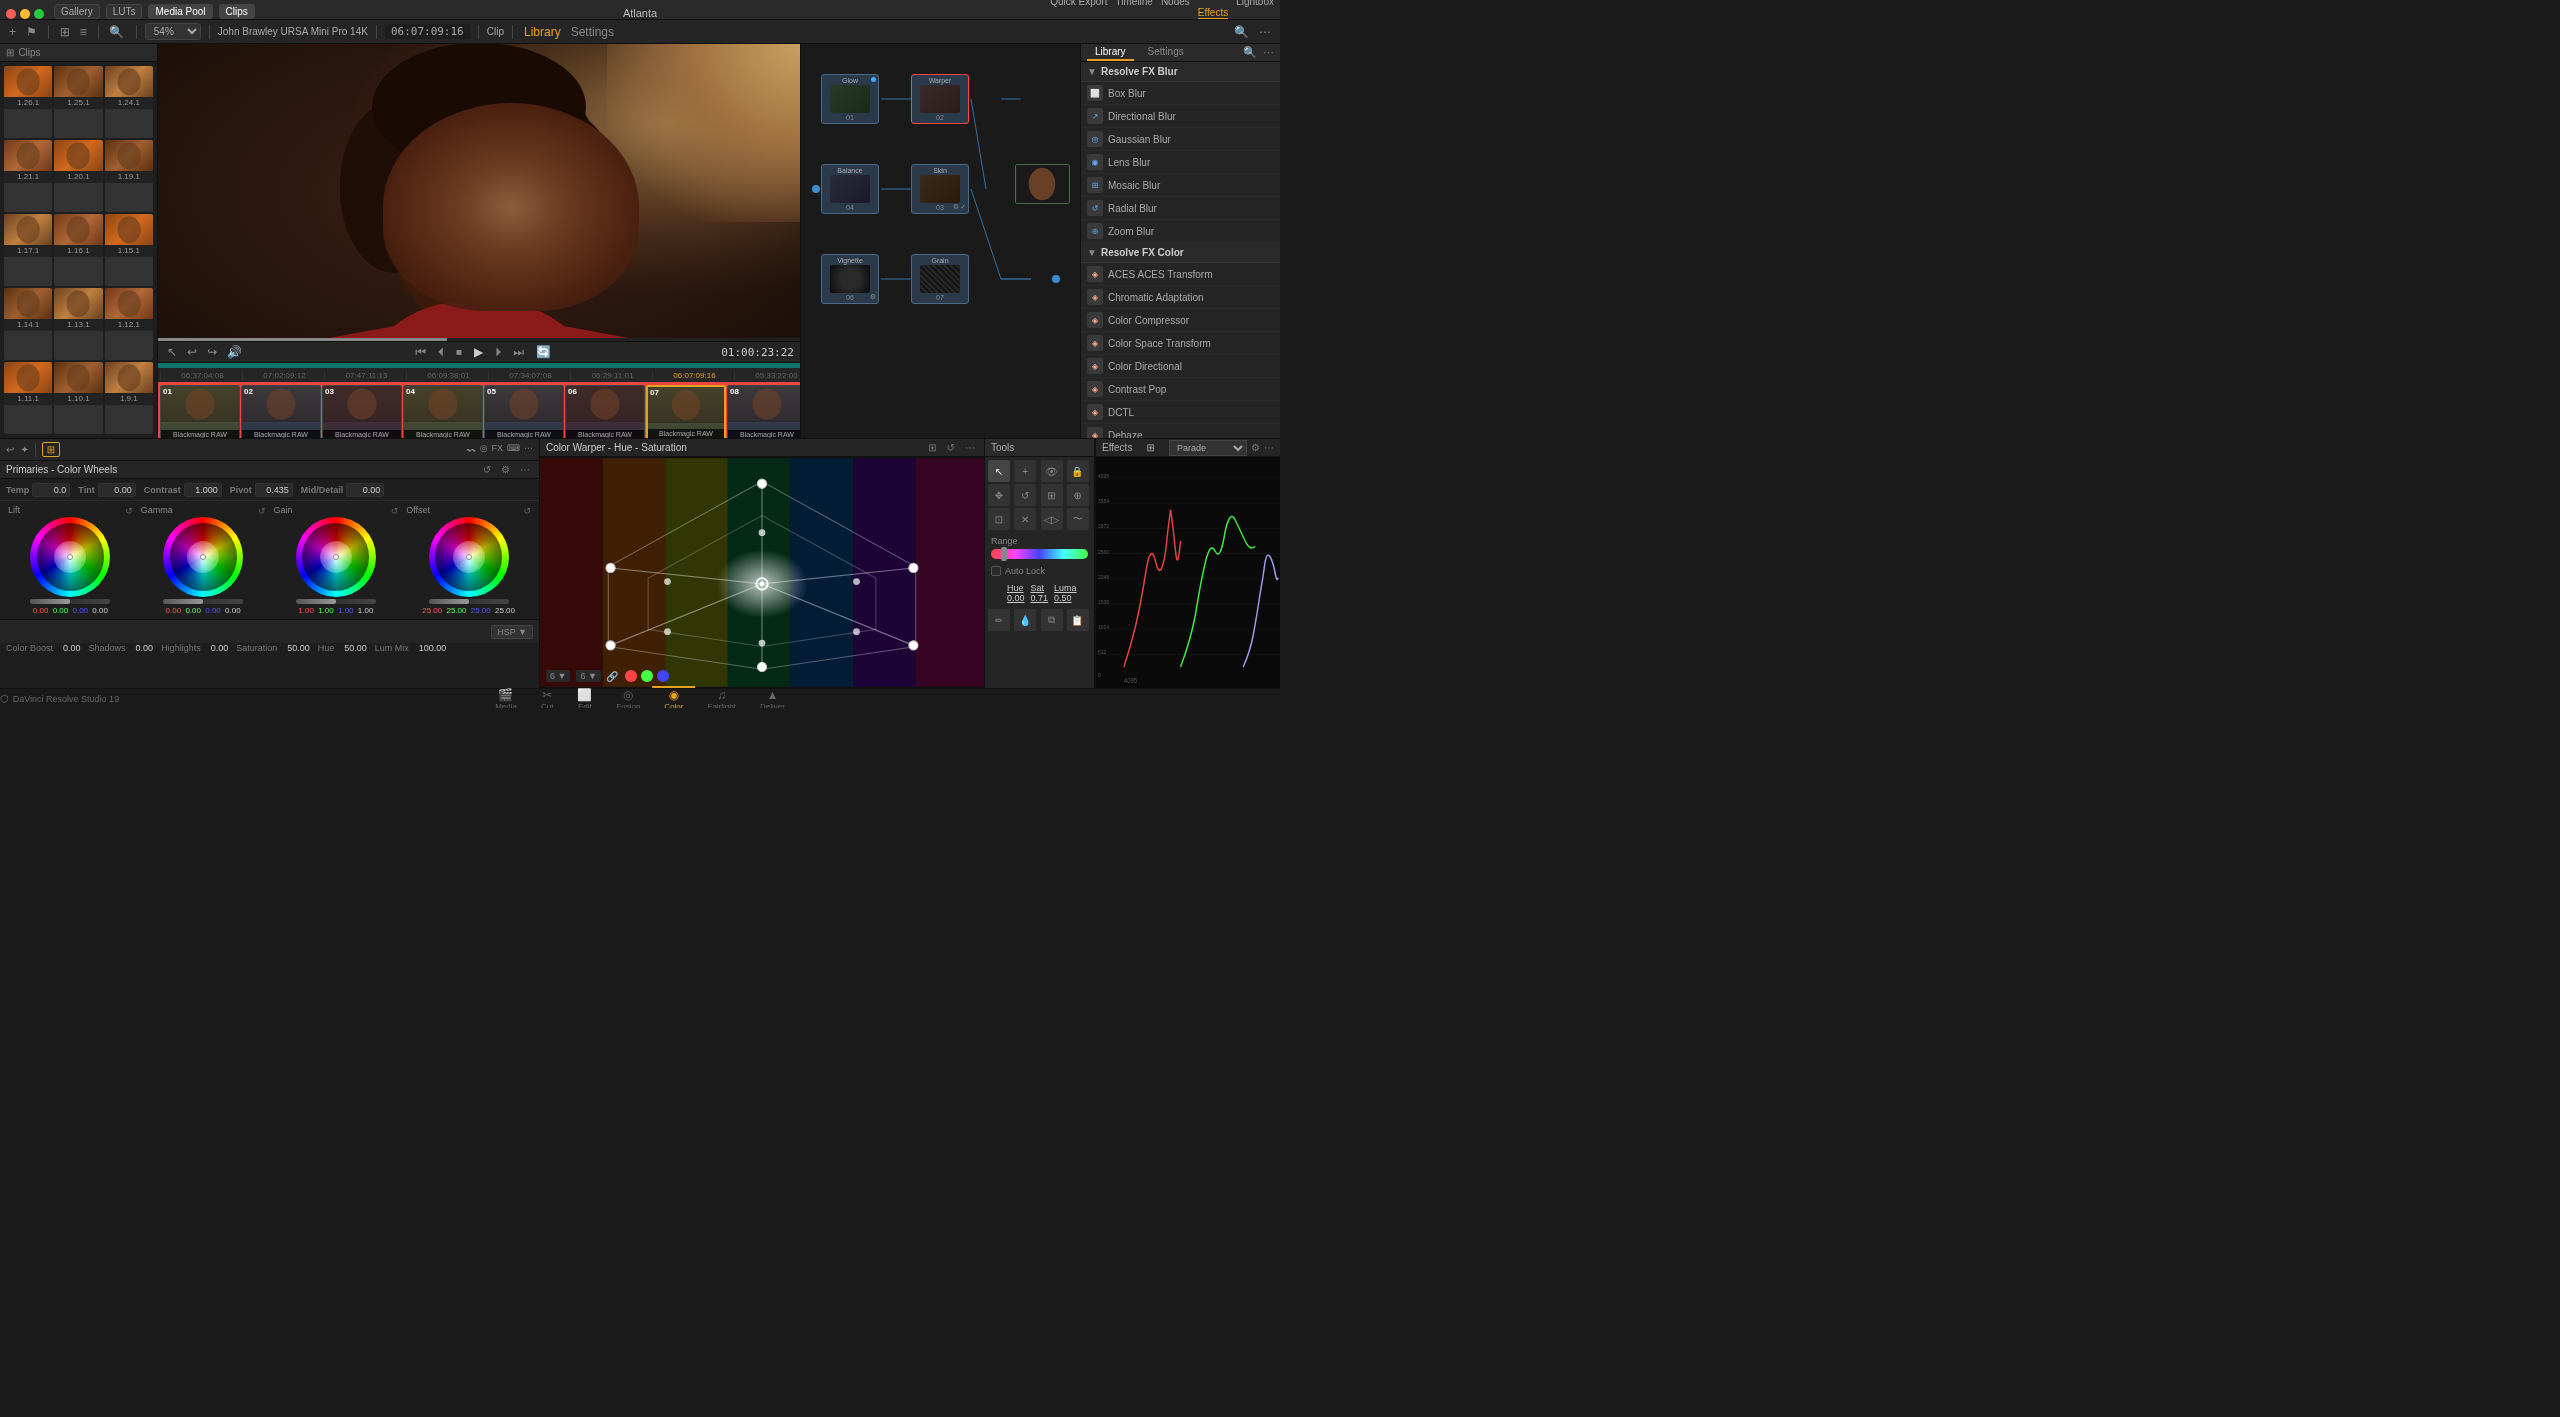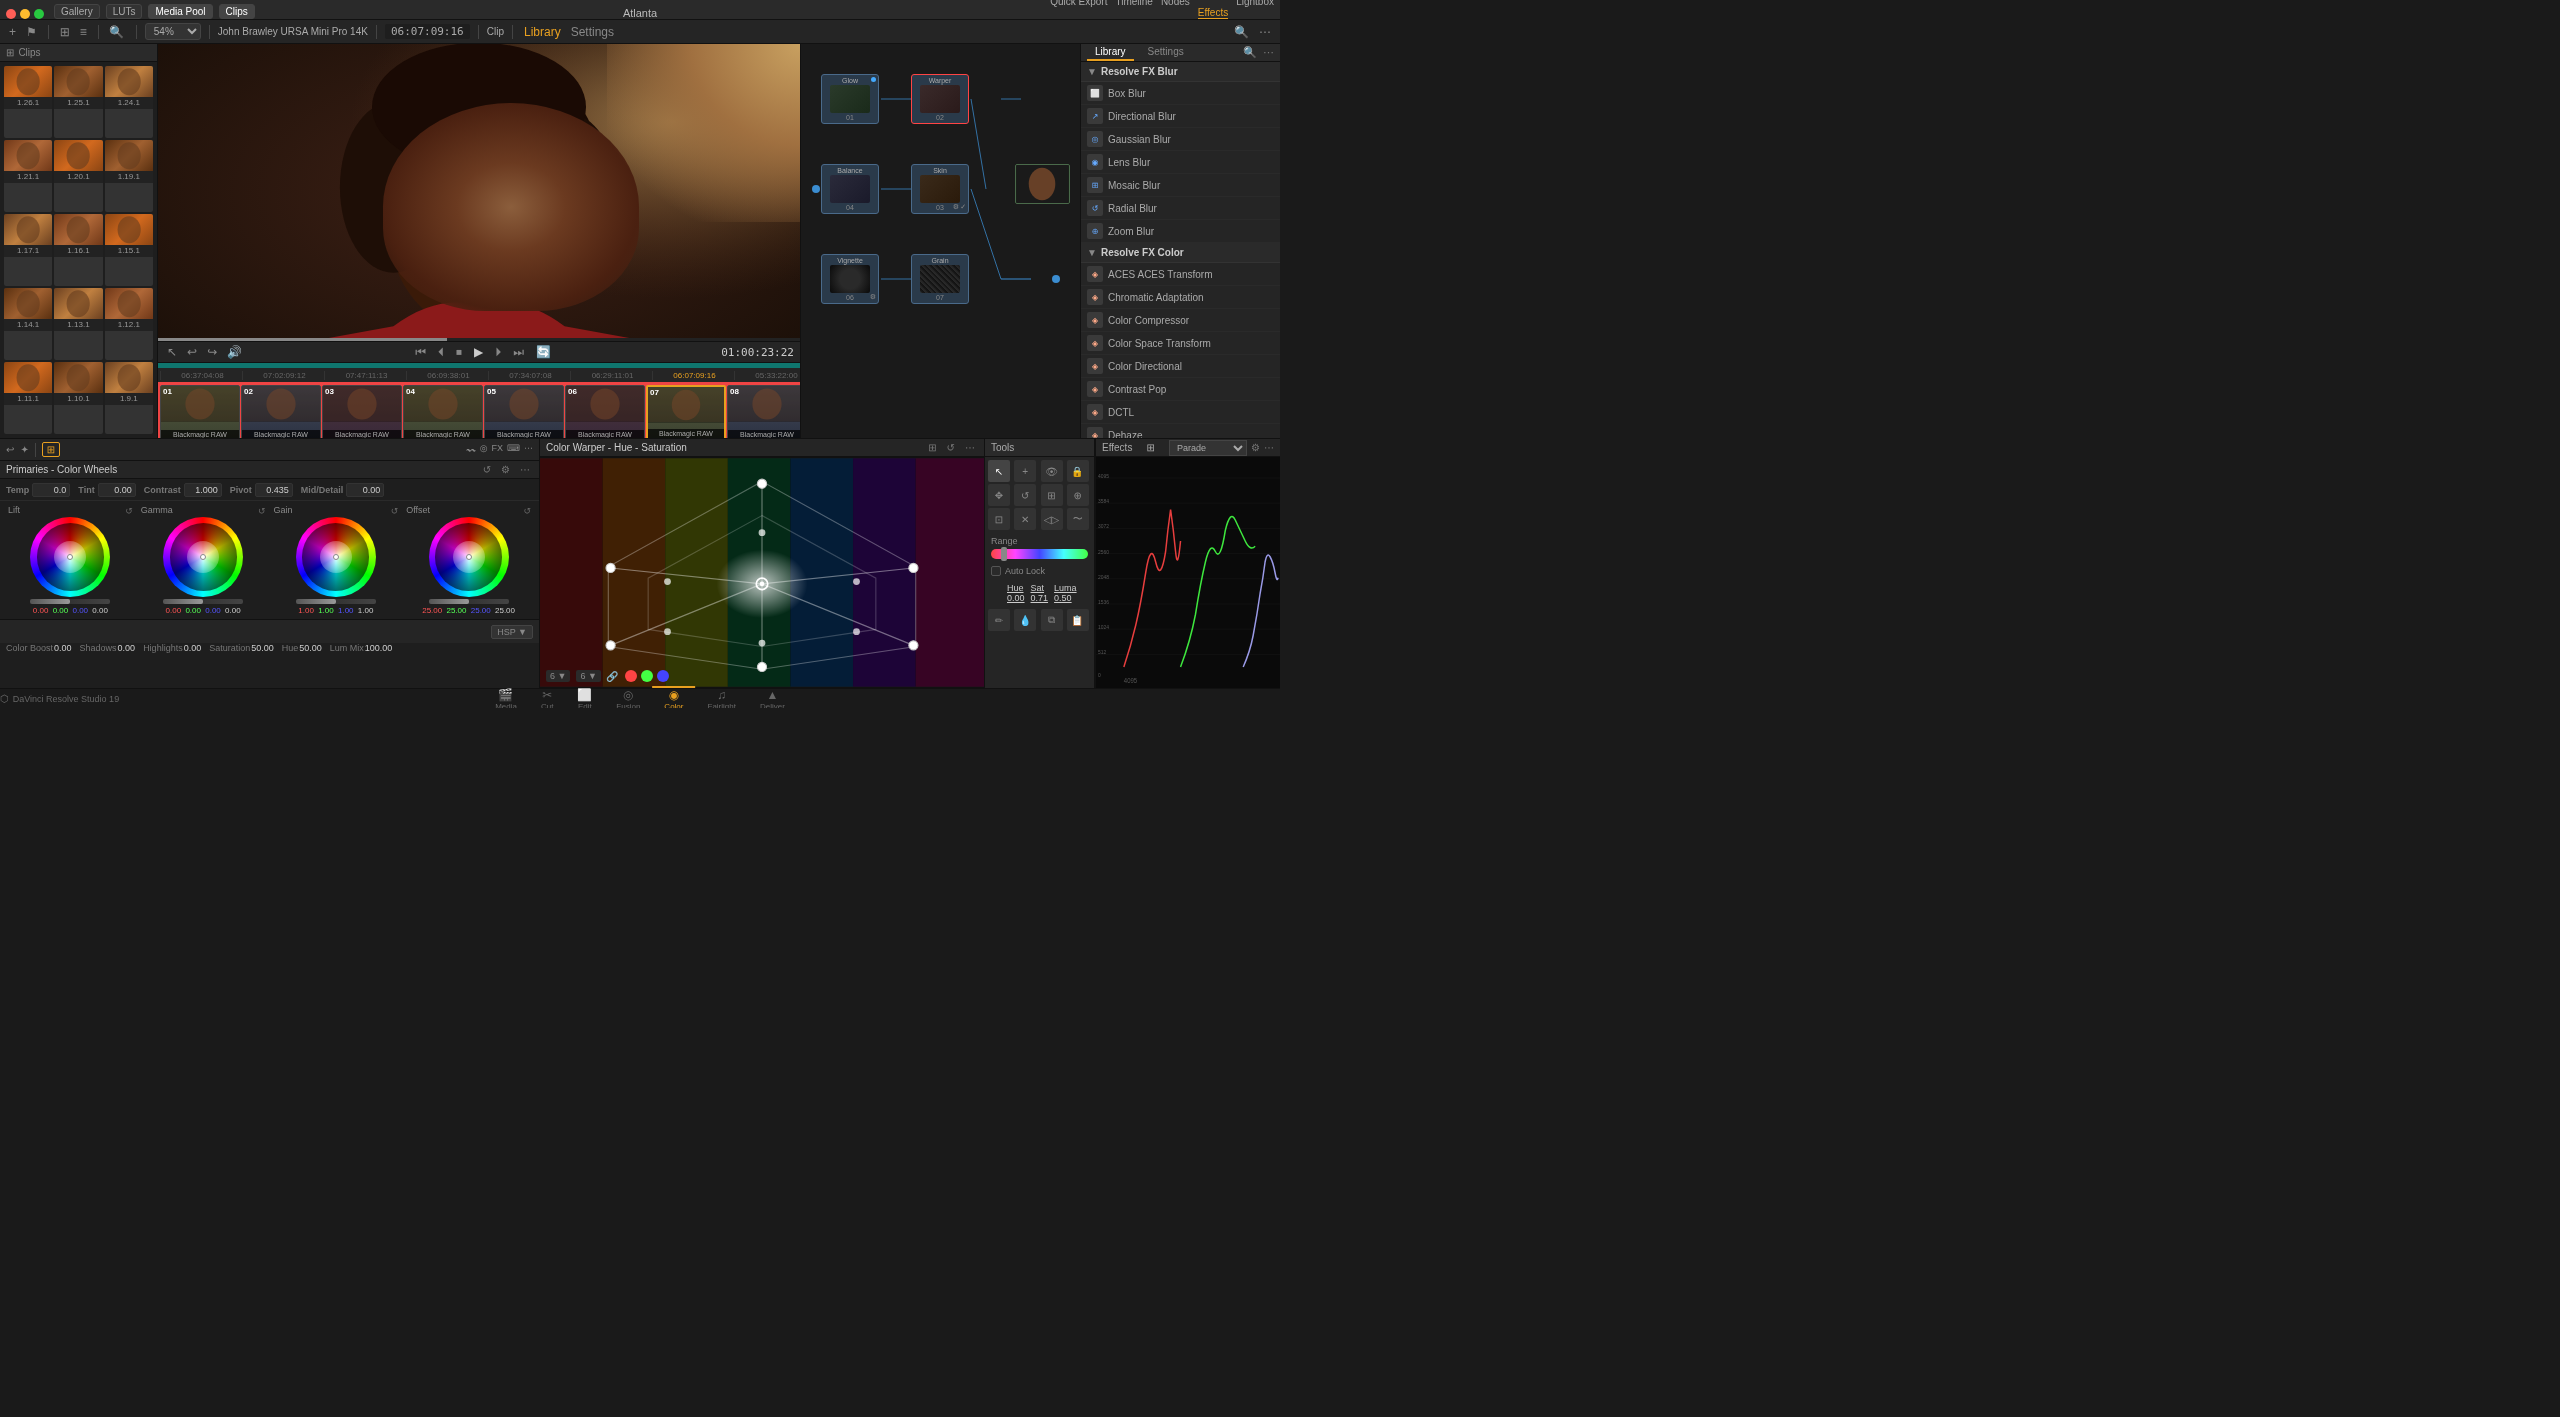--- a/index.html
+++ b/index.html
@@ -603,21 +603,21 @@
       height: 24px;
       background: #252525;
       border-top: 1px solid #111;
       display: flex;
       align-items: center;
       padding: 0 6px;
       gap: 8px;
       font-size: 9px;
       color: #888;
     }
-    .color-param-item { display: flex; align-items: flex-end; gap: 1px; margin-top: 32px; }
+    .color-param-item { display: flex; align-items: flex-end; gap: 10px; margin-top: 32px; }
     .color-param-label { color: #777; }
     .color-param-value { color: #ccc; }
     .color-mode-btn {
       margin-left: auto;
       background: #333;
       border: 1px solid #444;
       color: #888;
       font-size: 9px;
       padding: 1px 5px;
       border-radius: 2px;

